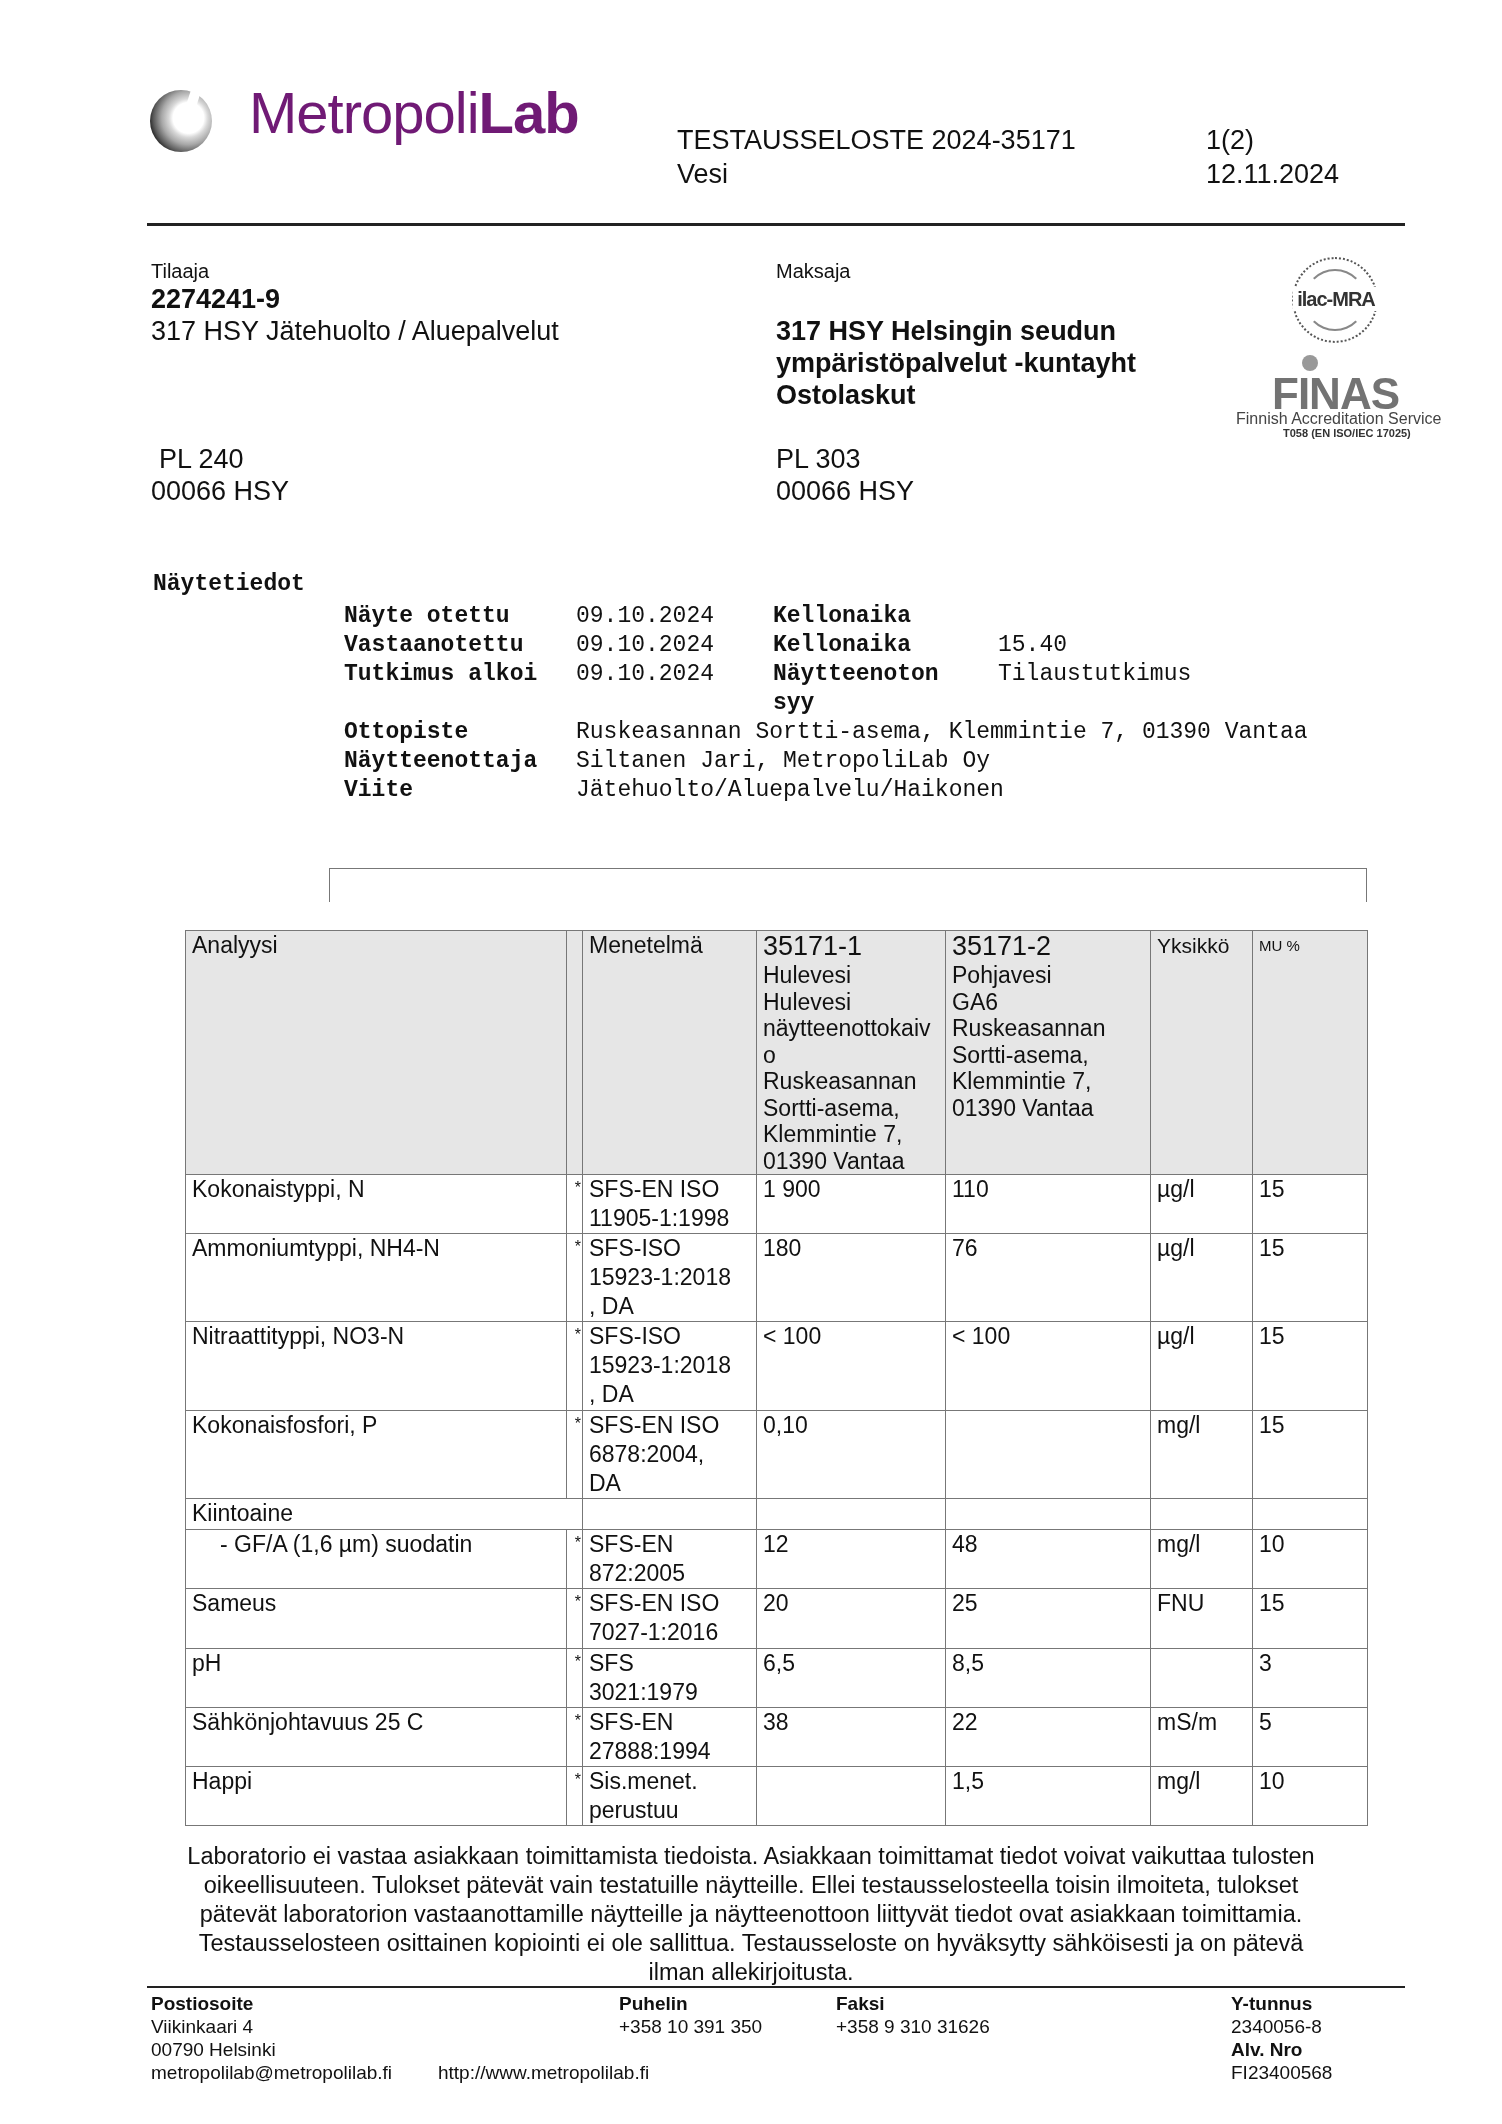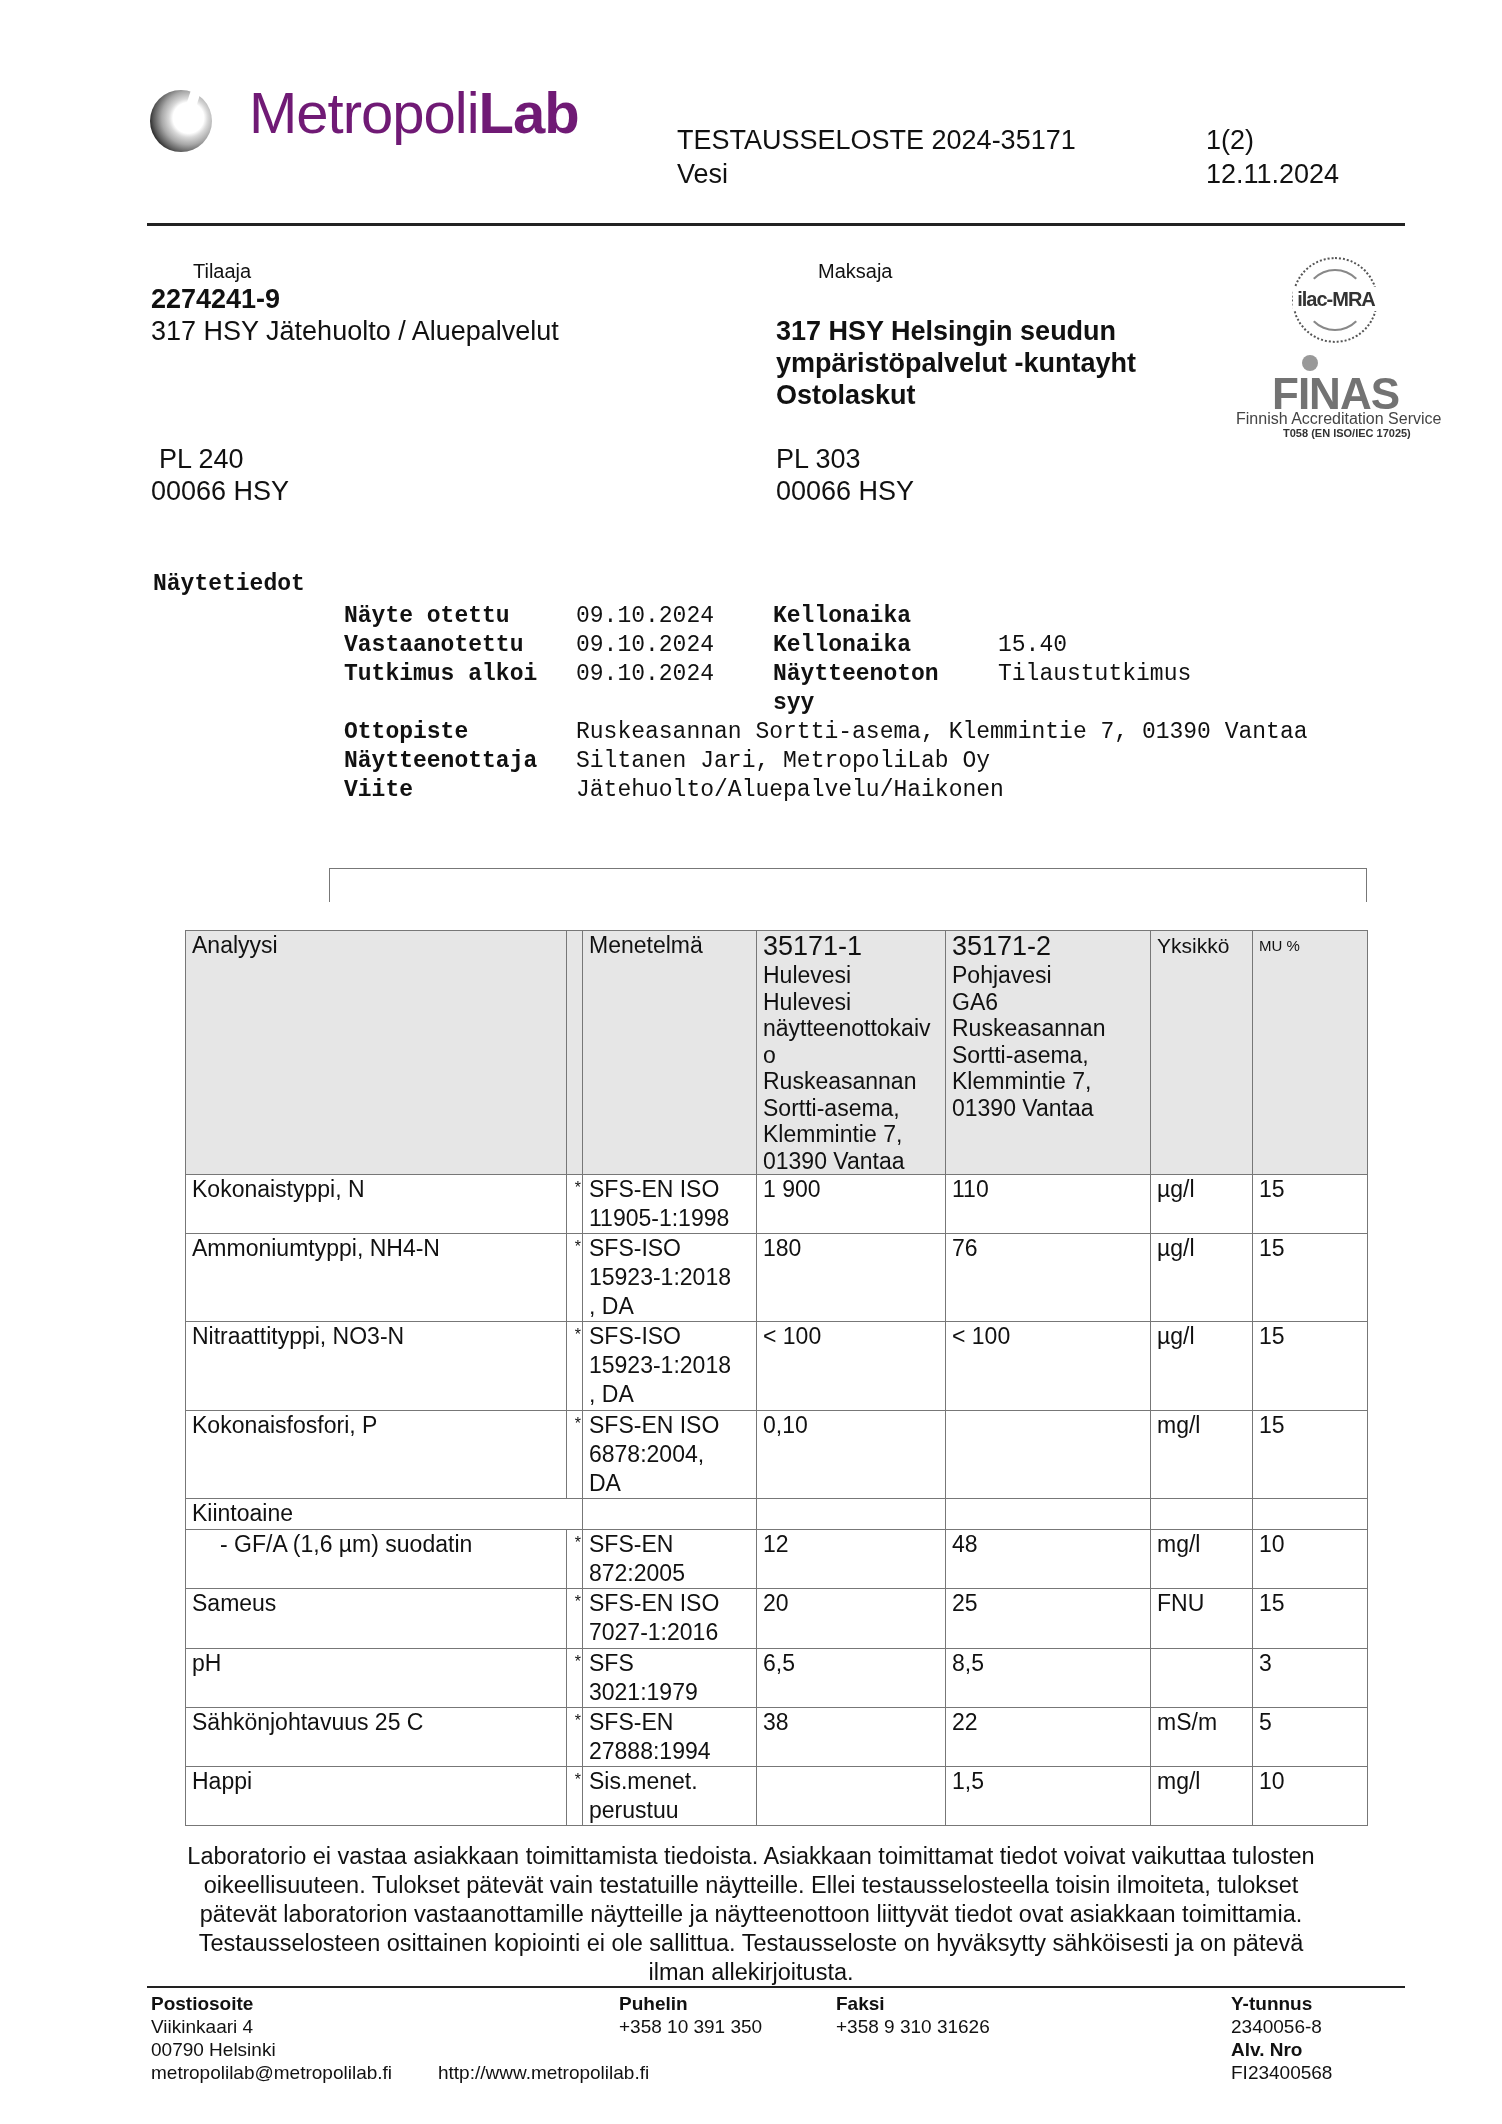--- a/index.html
+++ b/index.html
@@ -7,21 +7,21 @@
          font-family: "Liberation Sans", sans-serif; color: #111; }
   .abs { position: absolute; white-space: nowrap; }
   
   .logo-mark { position: absolute; left: 150px; top: 90px; width: 62px; height: 62px; border-radius: 50%;
     background: radial-gradient(circle at 62% 45%, #ffffff 0 30%, #d8d8d8 38%, #a8a8a8 52%, #5a5a5a 68%, #111 80%); }
   .logo-mark::after { content: ""; position: absolute; left: 38px; top: -2px; width: 10px; height: 24px; background: #fff; transform: rotate(18deg); }
   .logo-text { position: absolute; left: 224px; top: 84px; font-size: 58px; letter-spacing: -1px; color: #701a75; line-height: 1; margin-left: 25px; }
   .logo-text b { font-weight: bold; }
   .hdr { font-size: 27px; line-height: 33px; }
   .rule { position: absolute; height: 3px; background: #222; }
-  .small { font-size: 20px; margin-left: 42px; }
+  .small { font-size: 20px; }
   .addr { font-size: 27px; line-height: 33px; }
   .bold { font-weight: bold; }
   
   .ilac { position: absolute; left: 1292px; top: 257px; width: 86px; height: 86px; border-radius: 50%;
           border: 2px dotted #555; box-sizing: border-box; }
   .ilac-inner { position: absolute; inset: 10px; border-radius: 50%; border: 2px solid #888;
           border-left-color: transparent; border-right-color: transparent; }
   .ilac-text { position: absolute; left: 1293px; top: 287px; width: 86px; text-align: center;
           font-size: 20px; font-weight: bold; color: #333; letter-spacing: -1px; background: #fff; line-height: 24px; }
   .finas-icon { position: absolute; left: 1302px; top: 355px; width: 16px; height: 16px; border-radius: 50%; background: #999; }

